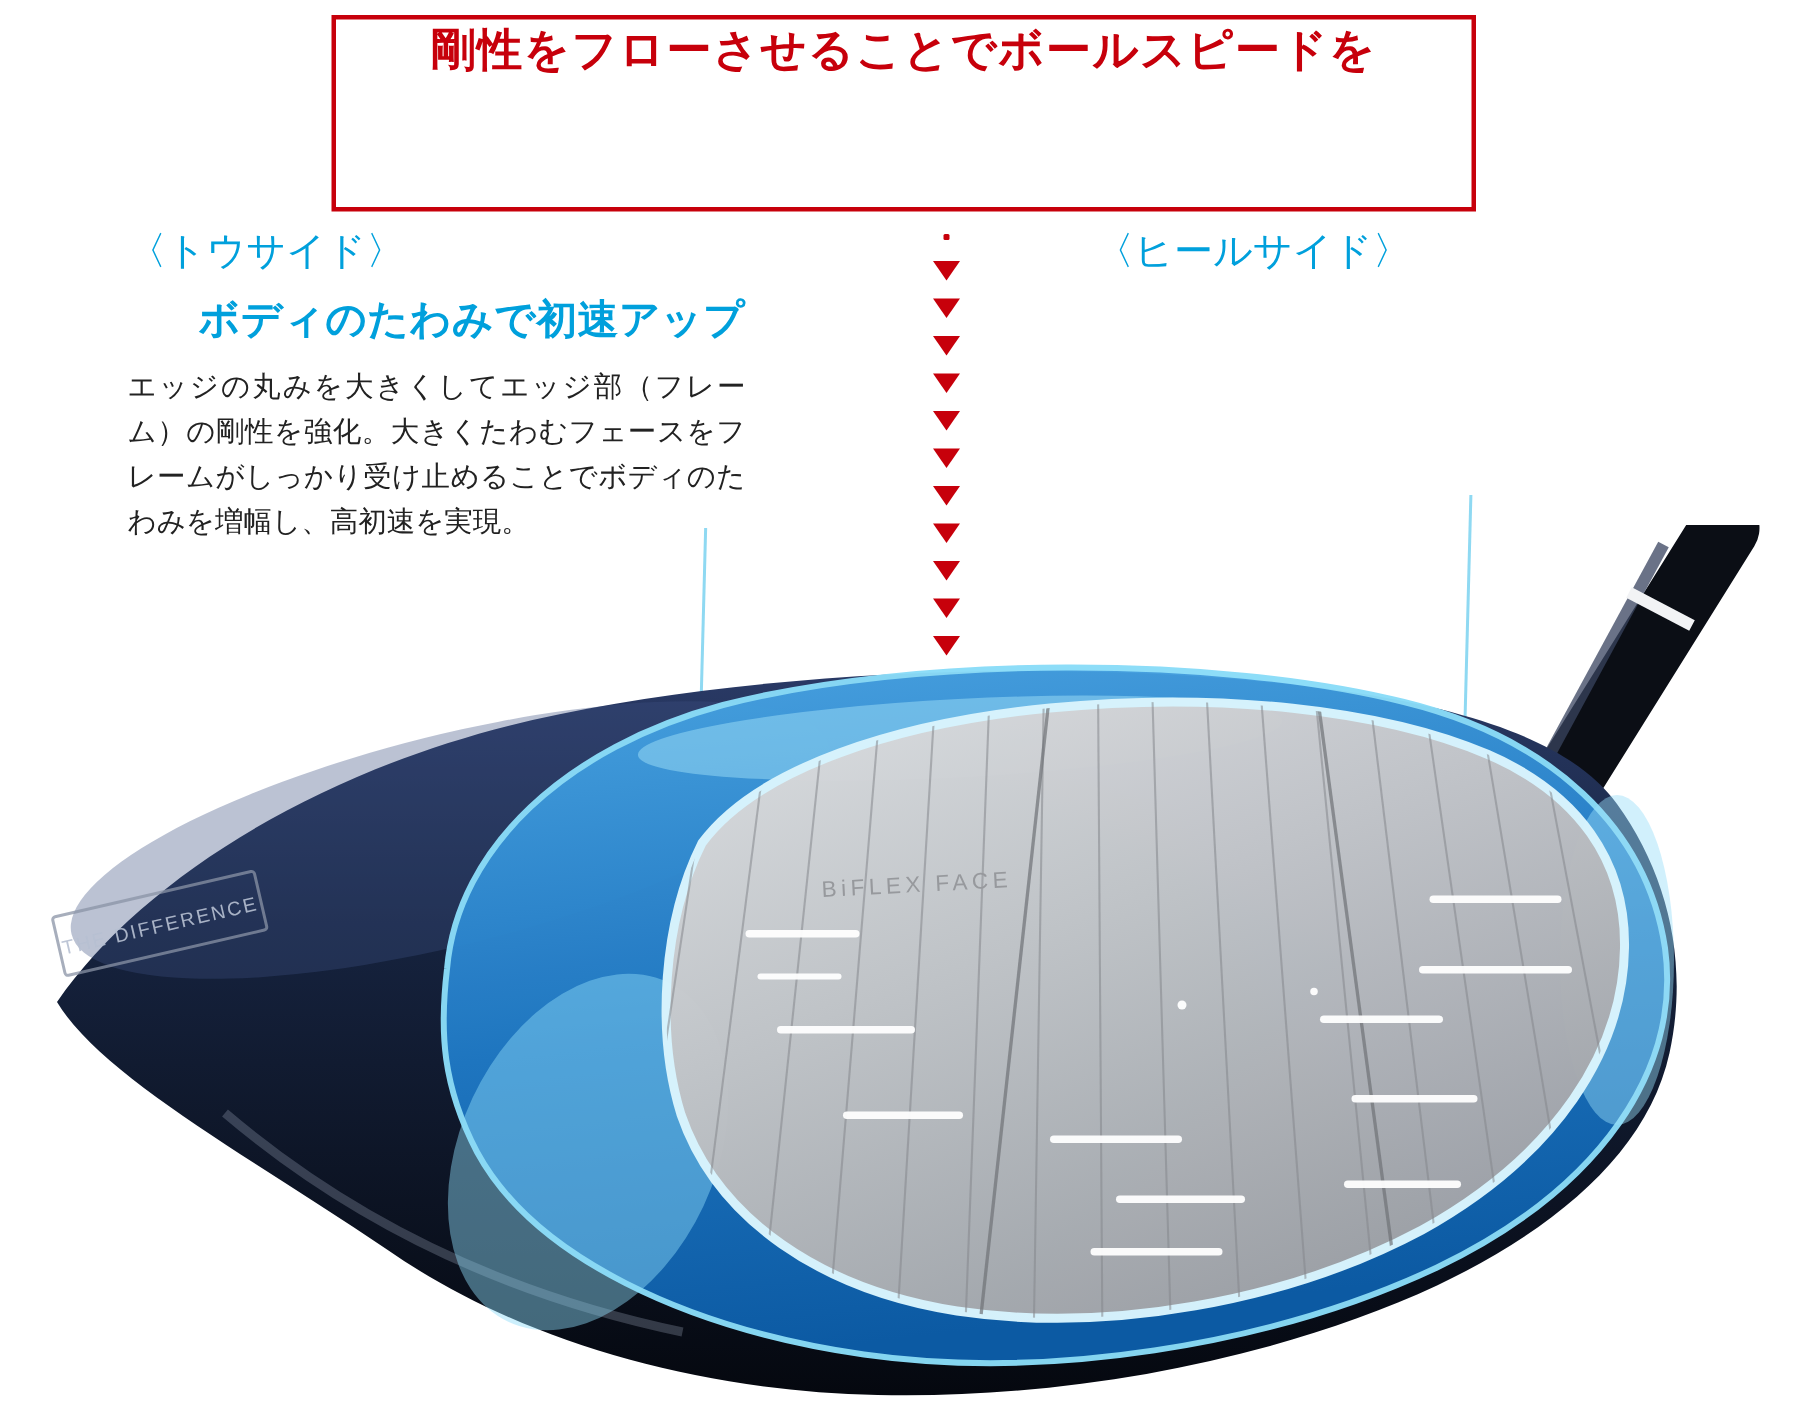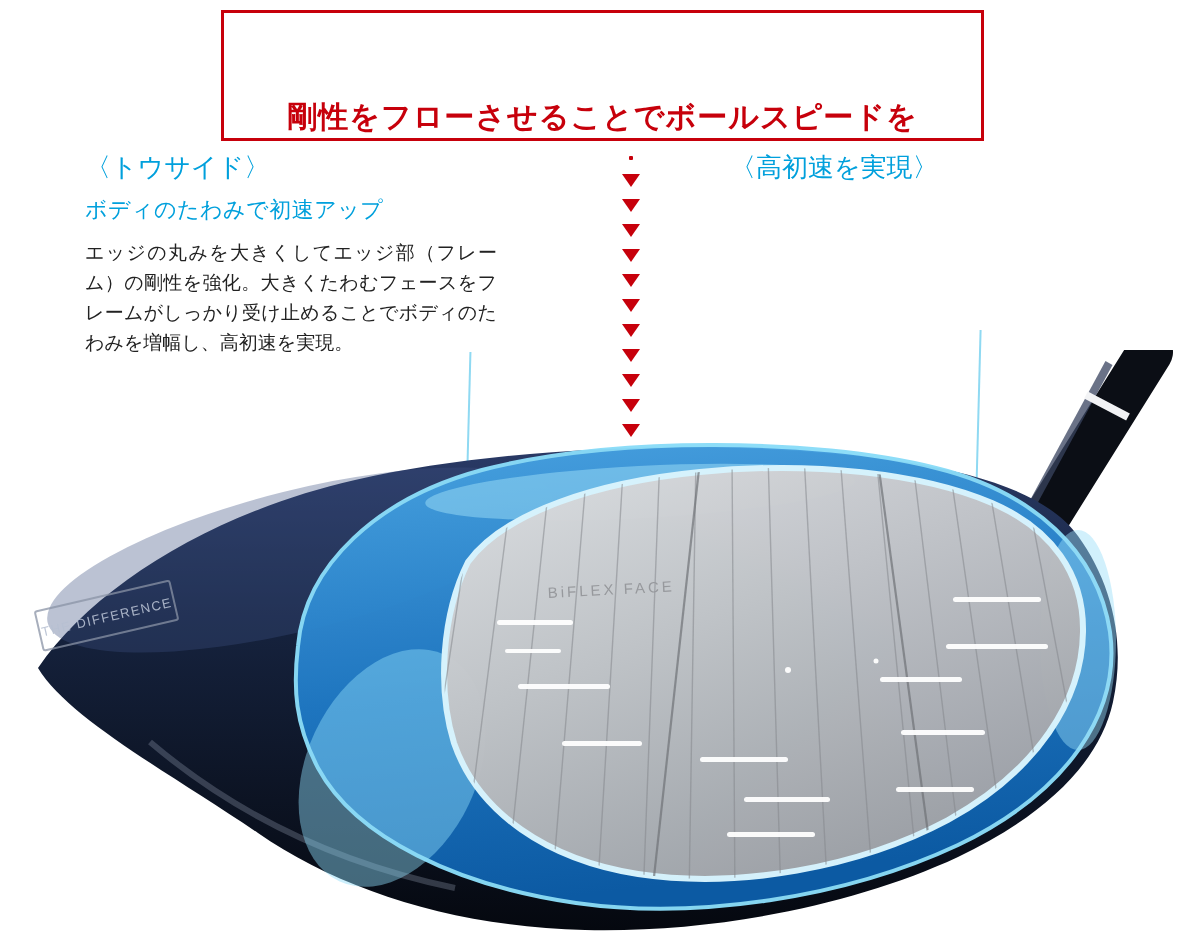--- a/index.html
+++ b/index.html
@@ -5,21 +5,21 @@
   * { margin:0; padding:0; box-sizing:border-box; }
   html,body { background:#ffffff; }
   body { font-family:"Liberation Sans","DejaVu Sans",sans-serif; }
   .stage {
     position:relative; width:1200px; height:942px;
     background:#ffffff; overflow:hidden;
   }
   .title-box {
     position:absolute; left:221px; top:10px; width:763px; height:131px;
     border:3px solid var(--red,#c7000b); background:#ffffff;
-    display:flex; flex-direction:column; align-items:center; justify-content:flex-end; gap:7px;
+    display:flex; flex-direction:column; align-items:center; justify-content:space-between; gap:7px;
   }
   .title-line {
     color:var(--red,#c7000b); font-size:30px; font-weight:bold; letter-spacing:1px;
     white-space:nowrap;
   }
   .arrow-col {
     position:absolute; left:622px; top:156px;
     display:flex; flex-direction:column; gap:12px; align-items:center;
   }
   .arrow-col::before {
@@ -31,22 +31,22 @@
     border-left:9px solid transparent; border-right:9px solid transparent;
     border-top:13px solid var(--red,#c7000b);
   }
   .callout { position:absolute; }
   .toe  { left:85px;  top:150px; width:412px; }
   .heel { left:730px; top:150px; width:426px; }
   .callout-label {
     font-size:26px; color:var(--cyan,#00a0dc); margin-bottom:10px; font-weight:500;
   }
   .callout-heading {
-    font-size:22px; font-weight:normal; color:var(--cyan,#00a0dc);
-    margin-bottom:13px; letter-spacing:0.5px; white-space:nowrap;
+    font-size:27px; font-weight:bold; color:var(--cyan,#00a0dc);
+    margin-bottom:13px; letter-spacing:0.5px; white-space:nowrap;text-align:right;
   }
   .callout-body {
     font-size:19px; line-height:1.58; color:var(--body_text,#222222);
     text-align:justify;
   }
   .leader {
     position:absolute; width:2px; background:var(--leader,#8fd9f2);
   }
   .leader-left  { left:467px; top:352px; height:186px; transform:rotate(1.5deg); }
   .leader-right { left:977px; top:330px; height:198px; transform:rotate(1.5deg); }
@@ -81,21 +81,21 @@
       <div class="arrow-triangle"></div>
     </div>
 
   <div class="callout toe">
     <div class="callout-label">〈トウサイド〉</div>
     <div class="callout-heading">ボディのたわみで初速アップ</div>
     <p class="callout-body">エッジの丸みを大きくしてエッジ部（フレーム）の剛性を強化。大きくたわむフェースをフレームがしっかり受け止めることでボディのたわみを増幅し、高初速を実現。</p>
   </div>
 
   <div class="callout heel">
-    <div class="callout-label">〈高初速を実現〉</div>
+    <div class="callout-label">〈ヒールサイド〉</div>
   </div>
 
   <div class="leader leader-left"></div>
   <div class="leader leader-right"></div>
 
   <svg class="club-svg" width="1200" height="592" viewBox="0 350 1200 592">
     <defs>
       <linearGradient id="navyGrad" x1="0" y1="0" x2="0" y2="1">
         <stop offset="0%" stop-color="#2a3a66"></stop>
         <stop offset="35%" stop-color="#16233f"></stop>

